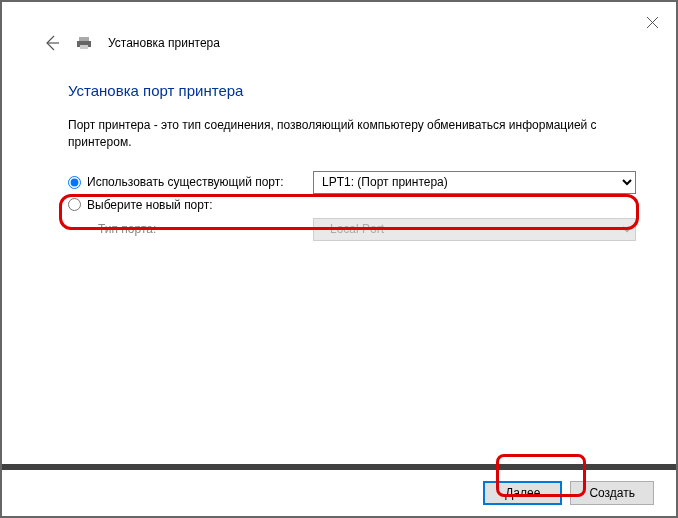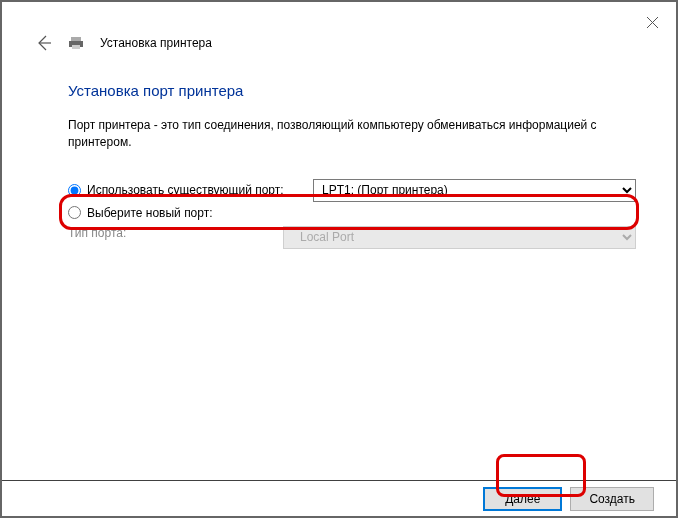--- a/index.html
+++ b/index.html
@@ -1,39 +1,39 @@
 <!DOCTYPE html>
 <html><head>
   <meta charset="utf-8">
   <style>
     * { margin: 0; padding: 0; box-sizing: border-box; font-family: 'Segoe UI', Tahoma, sans-serif; }
     body { background: #fff; width: 678px; height: 518px; position: relative; border: 2px solid #666; }
     .dialog { background: #fff; width: 100%; height: 100%; position: relative; }
     .close-btn { position: absolute; top: 4px; right: 4px; width: 40px; height: 32px; display: flex; align-items: center; justify-content: center; cursor: pointer; }
     .close-btn svg { width: 11px; height: 11px; }
-    .header { display: flex; align-items: center; padding: 32px 24px 12px 32px; gap: 16px; }
+    .header { display: flex; align-items: center; padding: 32px 24px 12px 40px; gap: 16px; }
     .back-arrow { cursor: pointer; display: flex; align-items: center; }
     .back-arrow svg { width: 18px; height: 18px; }
     .printer-icon { width: 16px; height: 16px; display: flex; align-items: center; justify-content: center; }
     .header-title { font-size: 12px; color: #000; }
     .content { padding: 18px 40px 0 66px; }
     .page-title { color: #003399; font-size: 15px; font-weight: normal; margin-bottom: 18px; }
-    .description { font-size: 12px; color: #000; margin-bottom: 28px; line-height: 1.4; }
+    .description { font-size: 12px; color: #000; margin-bottom: 20px; line-height: 1.4; }
     .option-row { display: flex; align-items: center; margin-bottom: 4px; position: relative; }
     .radio-group { display: flex; align-items: center; width: 245px; }
     .radio { width: 13px; height: 13px; margin-right: 6px; cursor: pointer; }
     .radio-label { font-size: 12px; color: #000; cursor: pointer; }
     .select-wrap { flex: 1; }
     select { width: 100%; height: 23px; font-size: 12px; padding: 0 4px; border: 1px solid #7a7a7a; background: #fff; cursor: pointer; }
     select:disabled { background: #e0e0e0; color: #888; border: 1px solid #bbb; cursor: default; padding-left: 12px; }
-    .sub-row { display: flex; align-items: flex-start; margin-top: 6px; }
+    .sub-row { display: flex; align-items: center; margin-left: 30px; margin-top: 6px; }
     .sub-label { font-size: 12px; color: #888; width: 215px; }
     .highlight-port { border: 3px solid #d00; border-radius: 12px; position: absolute; pointer-events: none; left: 57px; top: 192px; width: 580px; height: 36px; }
     .highlight-next { border: 3px solid #d00; border-radius: 8px; position: absolute; pointer-events: none; left: 494px; top: 452px; width: 90px; height: 43px; }
-    .footer { position: absolute; bottom: 0; left: 0; right: 0; height: 36px; border-top: 1px solid #404040; display: flex; align-items: center; justify-content: flex-end; padding-right: 22px; gap: 8px; }
+    .footer { position: absolute; bottom: 0; left: 0; right: 0; height: 52px; border-top: 6px solid #404040; display: flex; align-items: center; justify-content: flex-end; padding-right: 22px; gap: 8px; }
     .btn { height: 24px; padding: 0 18px; font-size: 12px; border: 1px solid #adadad; background: #e1e1e1; cursor: pointer; }
     .btn.primary { border: 2px solid #0078d7; background: #e1e1e1; padding: 0 20px; }
   </style>
 </head>
 <body>
 
 <div class="dialog">
   <div class="close-btn">
     <svg viewBox="0 0 11 11">
         <line x1="0" y1="0" x2="11" y2="11" stroke="#555" stroke-width="1"></line>

